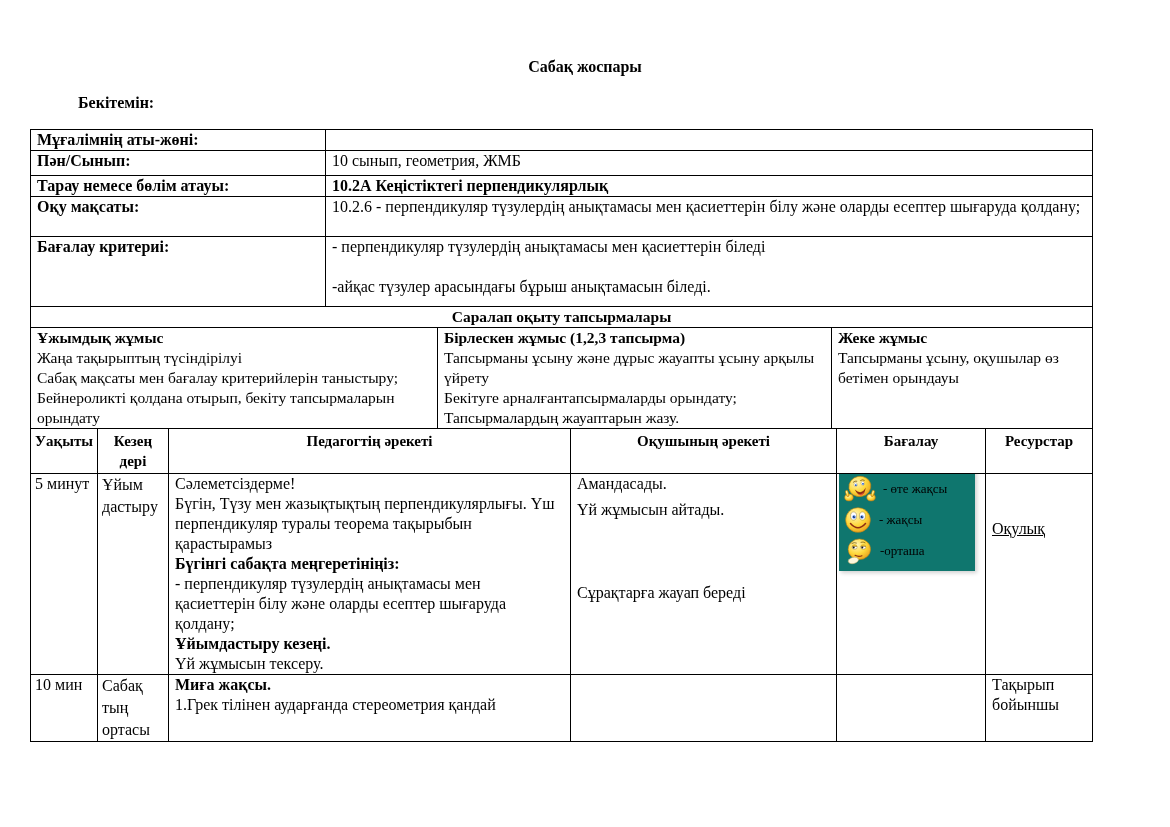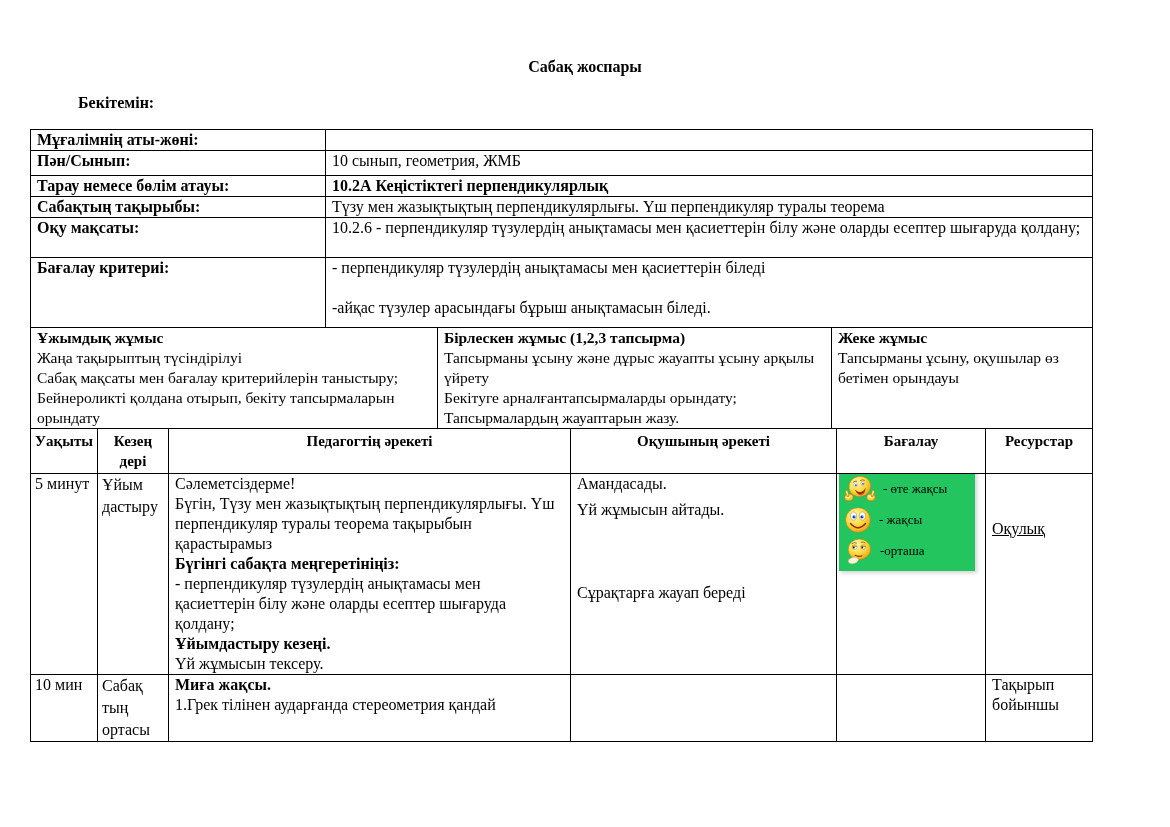--- a/index.html
+++ b/index.html
@@ -27,21 +27,21 @@
   .row1 td{height:195px;}
   .row2 td{height:53px;}
   .stage{line-height:22px;padding:0 4px;}
   .time{padding:0 4px;}
   p{margin:0;}
   .student p.s1{margin-bottom:6px;}
   .student p.s2{margin-bottom:63px;}
   .assessment{position:relative;padding:0;}
   .smiley-panel{
     position:absolute;top:-5px;left:2px;z-index:2;
-    width:132px;background:#22c55e;padding:4px 0 5px 4px;
+    width:132px;background:#0f766e;padding:4px 0 5px 4px;
     box-shadow:2px 2px 4px rgba(0,0,0,0.18);
   }
   .smiley-row{display:flex;align-items:center;gap:6px;height:31px;}
   .smiley-row .cap{font-size:13px;line-height:15px;}
   .resources .res-1{margin-top:45px;text-decoration:underline;}
   svg{display:block;}
 </style>
 </head>
 <body>
 
@@ -61,24 +61,20 @@
       <td></td>
     </tr>
     <tr style="height:25px">
       <td class="lbl">Пән/Сынып:</td>
       <td>10 сынып, геометрия, ЖМБ</td>
     </tr>
     <tr style="height:19px">
       <td class="lbl">Тарау немесе бөлім атауы:</td>
       <td class="b">10.2А Кеңістіктегі перпендикулярлық</td>
     </tr>
-    <tr style="height:21px">
-      <td class="lbl">Сабақтың тақырыбы:</td>
-      <td>Түзу мен жазықтықтың перпендикулярлығы. Үш перпендикуляр туралы теорема</td>
-    </tr>
     <tr style="height:40px">
       <td class="lbl">Оқу мақсаты:</td>
       <td>10.2.6 - перпендикуляр түзулердің анықтамасы мен қасиеттерін білу және оларды есептер шығаруда қолдану;</td>
     </tr>
     <tr style="height:70px">
       <td class="lbl">Бағалау критериі:</td>
       <td>
         <div>- перпендикуляр түзулердің анықтамасы мен қасиеттерін біледі</div>
         <div class="blankline"></div>
         <div>-айқас түзулер арасындағы бұрыш анықтамасын біледі.</div>
@@ -87,20 +83,23 @@
   </tbody>
     </table>
 
   <table class="diff-table">
     <colgroup>
         <col style="width:407px">
         <col style="width:394px">
         <col style="width:261px">
       </colgroup>
     <tbody>
+        <tr>
+      <td colspan="3" class="diff-title">Саралап оқыту тапсырмалары</td>
+    </tr>
     <tr>
       <td class="diff-col">
         <div class="b">Ұжымдық жұмыс</div>
         <div>Жаңа тақырыптың түсіндірілуі</div>
         <div>Сабақ мақсаты мен бағалау критерийлерін таныстыру;</div>
         <div>Бейнероликті қолдана отырып, бекіту тапсырмаларын орындату</div>
       </td>
       <td class="diff-col">
         <div class="b">Бірлескен жұмыс (1,2,3 тапсырма)</div>
         <div>Тапсырманы ұсыну және дұрыс жауапты ұсыну арқылы үйрету</div>

